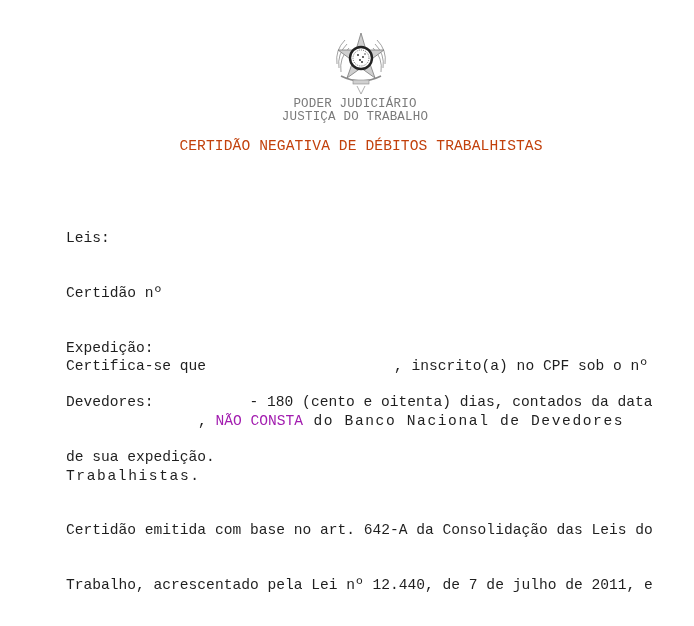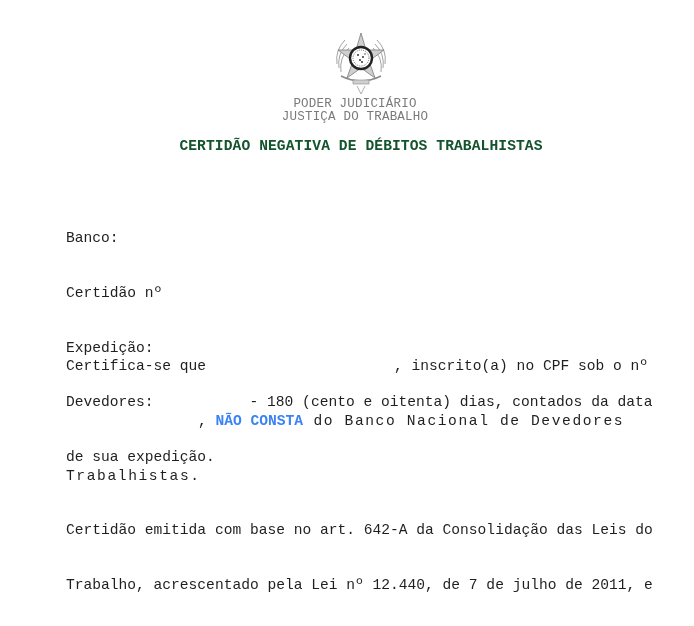--- a/index.html
+++ b/index.html
@@ -13,33 +13,33 @@
   }
   .header-line {
     position: absolute; left: 0; width: 694px; text-align: center;
     font-size: 12.5px; color: #7a7a7a; letter-spacing: 0.2px;
     padding-left: 16px; box-sizing: border-box;
   }
   .hl1 { top: 97px; }
   .hl2 { top: 110px; }
   .title {
     position: absolute; top: 138px; left: 0; width: 694px; text-align: center;
-    font-weight: bold; font-size: 14.6px; letter-spacing: 0.1px; color: #14532d;
+    font-weight: normal; font-size: 14.6px; letter-spacing: 0.1px; color: #c2410c;
     padding-left: 28px; box-sizing: border-box;
   }
   .block {
     position: absolute; left: 66px; font-size: 14.6px; line-height: 18.2px;
     white-space: pre; color: #1f1f1f;
   }
   .fields { top: 193px; }
   .body-text { top: 321px; }
   .line { display: block; height: 18.2px; }
   .just { display: flex; justify-content: space-between; width: 582px; }
   .just span { white-space: pre; }
-  b { font-weight: bold; color: #3b82f6; }
+  b { font-weight: normal; color: #a21caf; }
 </style>
 </head>
 <body>
 
 <div>
 
   <svg class="emblem" viewBox="0 0 60 66">
     <g fill="none" stroke="#8a8a8a" stroke-width="0.8">
       <path d="M6 34 Q4 20 14 10 M54 34 Q56 20 46 10"></path>
       <path d="M8 38 Q6 24 16 14 M52 38 Q54 24 44 14"></path>
@@ -57,21 +57,21 @@
     <rect x="22" y="50" width="16" height="4" fill="#d0d0d0" stroke="#888" stroke-width="0.6"></rect>
     <path d="M26 56 L30 64 L34 56" fill="none" stroke="#999" stroke-width="0.8"></path>
   </svg>
 
   <div class="header-line hl1">PODER JUDICIÁRIO</div>
   <div class="header-line hl2">JUSTIÇA DO TRABALHO</div>
 
   <div class="title">CERTIDÃO NEGATIVA DE DÉBITOS TRABALHISTAS</div>
 
   <div class="block fields">
-    <span class="line"><span>Banco:</span><span></span></span>
+    <span class="line"><span>Leis:</span><span></span></span>
     <span class="line"><span>Certidão nº</span><span></span></span>
     <span class="line"><span>Expedição:</span><span></span></span>
     <span class="line"><span>Devedores:</span><span style="display:inline-block;width:96px"></span><span>- 180 (cento e oitenta) dias, contados da data</span></span>
     <span class="line">de sua expedição.</span>
   </div>
 
   <div class="block body-text">
     <span class="line just"><span>Certifica-se que</span><span style="flex:1"></span><span style="padding-left:30px">, inscrito(a) no CPF sob o nº</span></span>
     <span class="line" style="padding-left:132px"><span>, </span><b>NÃO CONSTA</b><span style="letter-spacing:1.6px"> do Banco Nacional de Devedores</span></span>
     <span class="line" style="letter-spacing:1.6px">Trabalhistas.</span>

